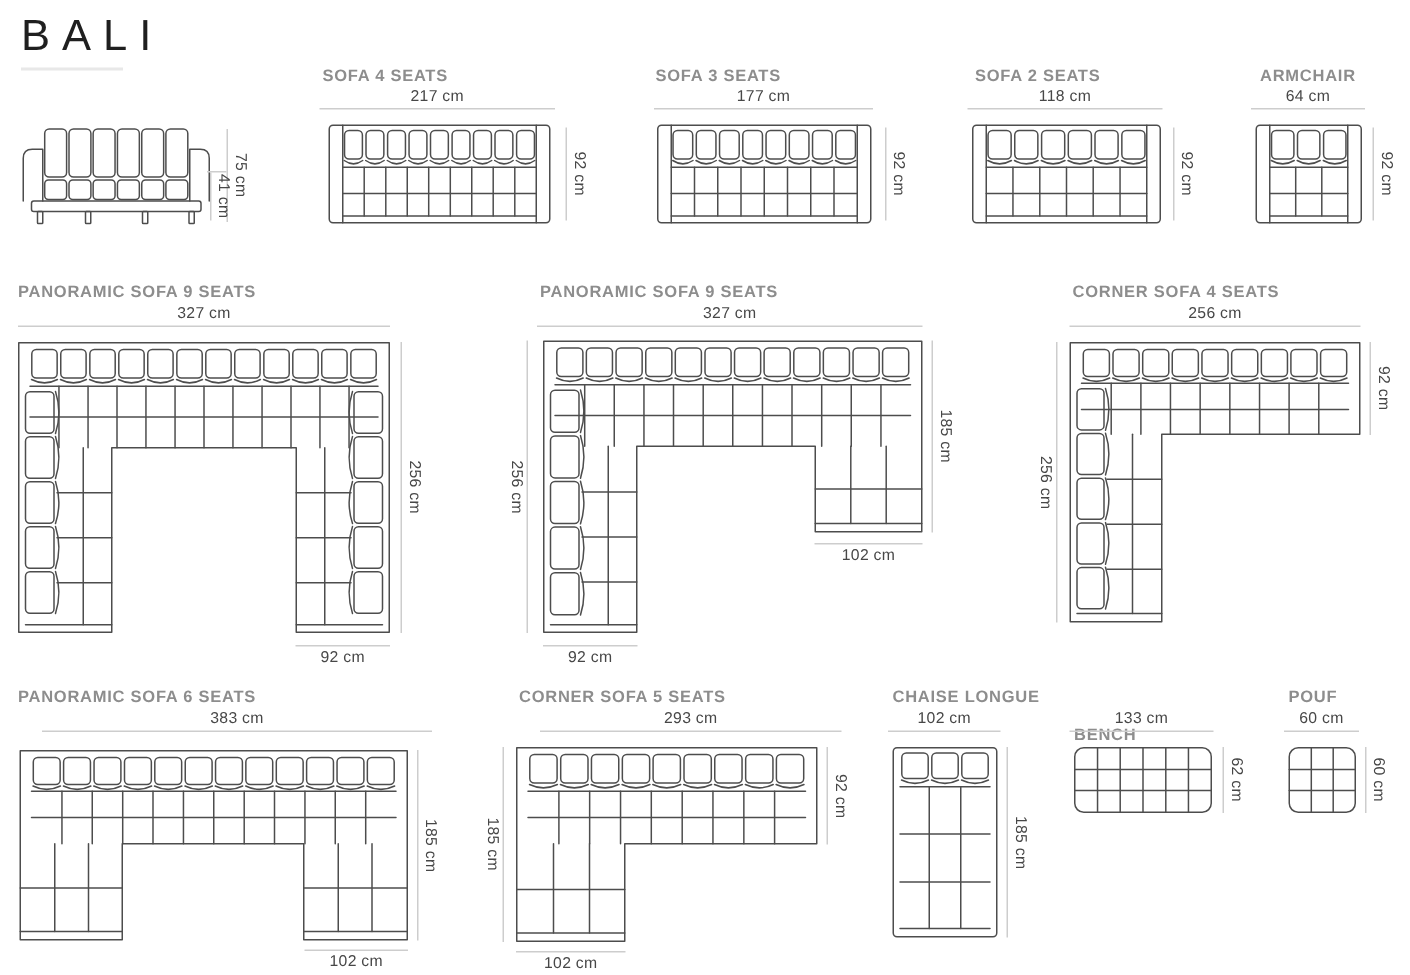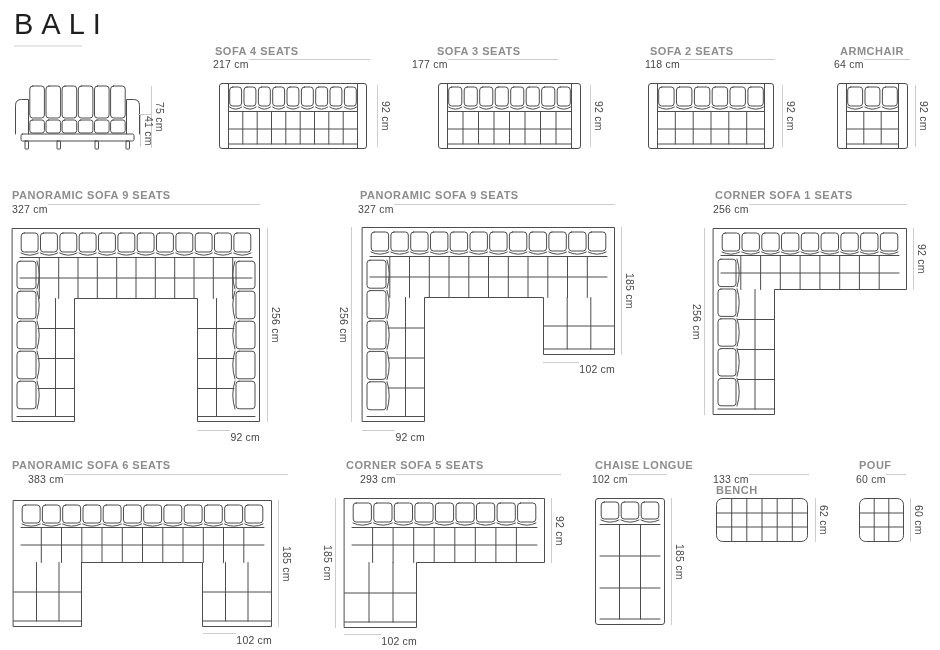--- a/index.html
+++ b/index.html
@@ -4,21 +4,21 @@
 <style>
   *{margin:0;padding:0;box-sizing:border-box}
   html,body{width:940px;height:650px;background:#ffffff;overflow:hidden;
     font-family:"Liberation Sans",sans-serif;position:relative}
   .brand{position:absolute;left:14px;top:8px;font-size:29px;font-weight:400;
     letter-spacing:8px;color:#1f1f1f}
   .brand-rule{position:absolute;left:14px;top:45px;width:68px;height:2px;background:#e8e8e8}
   .ptitle{position:absolute;font-size:11px;font-weight:700;color:#8d8d8d;
     letter-spacing:.5px;white-space:nowrap}
   .dim{position:absolute;color:#474747;font-size:10.5px;letter-spacing:.2px;white-space:nowrap}
-  .dim-h{display:flex;align-items:flex-start}
+  .dim-h{display:flex;flex-direction:column;align-items:center}
   .dim-h .lbl{margin-bottom:2px;line-height:11px}
   .dim-h .ln{width:100%;height:0;border-top:1px solid #cdcdcd}
   .dim-h.below .lbl{order:2;margin-bottom:0;margin-top:2px}
   .dim-h.below .ln{order:1}
   .dim-v{display:flex;align-items:center;gap:2px}
   .dim-v .ln{height:100%;width:0;border-left:1px solid #cdcdcd}
   .dim-v .lbl{writing-mode:vertical-rl;line-height:11px}
   .dim-v.lleft .ln{order:2}
   .dim-v.lleft .lbl{order:1}
   .tick{position:absolute;height:0;border-top:1px solid #cdcdcd}
@@ -101,21 +101,21 @@
     <line x1="124.2" y1="28.5" x2="124.2" y2="61"></line>
     <line x1="9.5" y1="46" x2="138.5" y2="46"></line>
     <line x1="9.5" y1="61" x2="138.5" y2="61"></line>
   </svg>
 <div class="dim dim-v" style="left:377px;top:85px;height:62px">
   <div class="ln"></div>
   <span class="lbl">92 cm</span>
 </div>
 
 <h3 class="ptitle" style="left:437px;top:45px">SOFA 3 SEATS</h3>
-<div class="dim dim-h" style="left:412px;top:59px;width:146px">
+<div class="dim dim-h" style="left:436px;top:59px;width:146px">
   <span class="lbl">177 cm</span>
   <div class="ln"></div>
 </div>
 <svg class="draw" style="left:438px;top:83px" width="143" height="66" viewBox="0 0 143 66">
     <rect x="0.5" y="0.5" width="142" height="65" rx="2.5"></rect>
     <line x1="9.5" y1="0.5" x2="9.5" y2="65.5"></line>
     <line x1="133.5" y1="0.5" x2="133.5" y2="65.5"></line>
     <rect x="10.7" y="4" width="13.1" height="19" rx="3"></rect>
     <path d="M10.5,24 q6.8,4.5 13.5,0"></path>
     <rect x="26.2" y="4" width="13.1" height="19" rx="3"></rect>
@@ -367,21 +367,21 @@
 </div>
 <div class="dim dim-h below" style="left:543px;top:362px;width:72px">
   <span class="lbl">102 cm</span>
   <div class="ln"></div>
 </div>
 <div class="dim dim-h below" style="left:362px;top:430px;width:63px">
   <span class="lbl">92 cm</span>
   <div class="ln"></div>
 </div>
 
-<h3 class="ptitle" style="left:715px;top:189px">CORNER SOFA 1 SEATS</h3>
+<h3 class="ptitle" style="left:715px;top:189px">CORNER SOFA 4 SEATS</h3>
 <div class="dim dim-h" style="left:713px;top:204px;width:194px">
   <span class="lbl">256 cm</span>
   <div class="ln"></div>
 </div>
 <div class="dim dim-v lleft" style="left:691px;top:228px;height:187px">
   <div class="ln"></div>
   <span class="lbl">256 cm</span>
 </div>
 <svg class="draw" style="left:713px;top:228px" width="194" height="187" viewBox="0 0 194 187">
     <path d="M0.5,0.5 H193.5 V61.5 H61.5 V186.5 H0.5 Z"></path>

